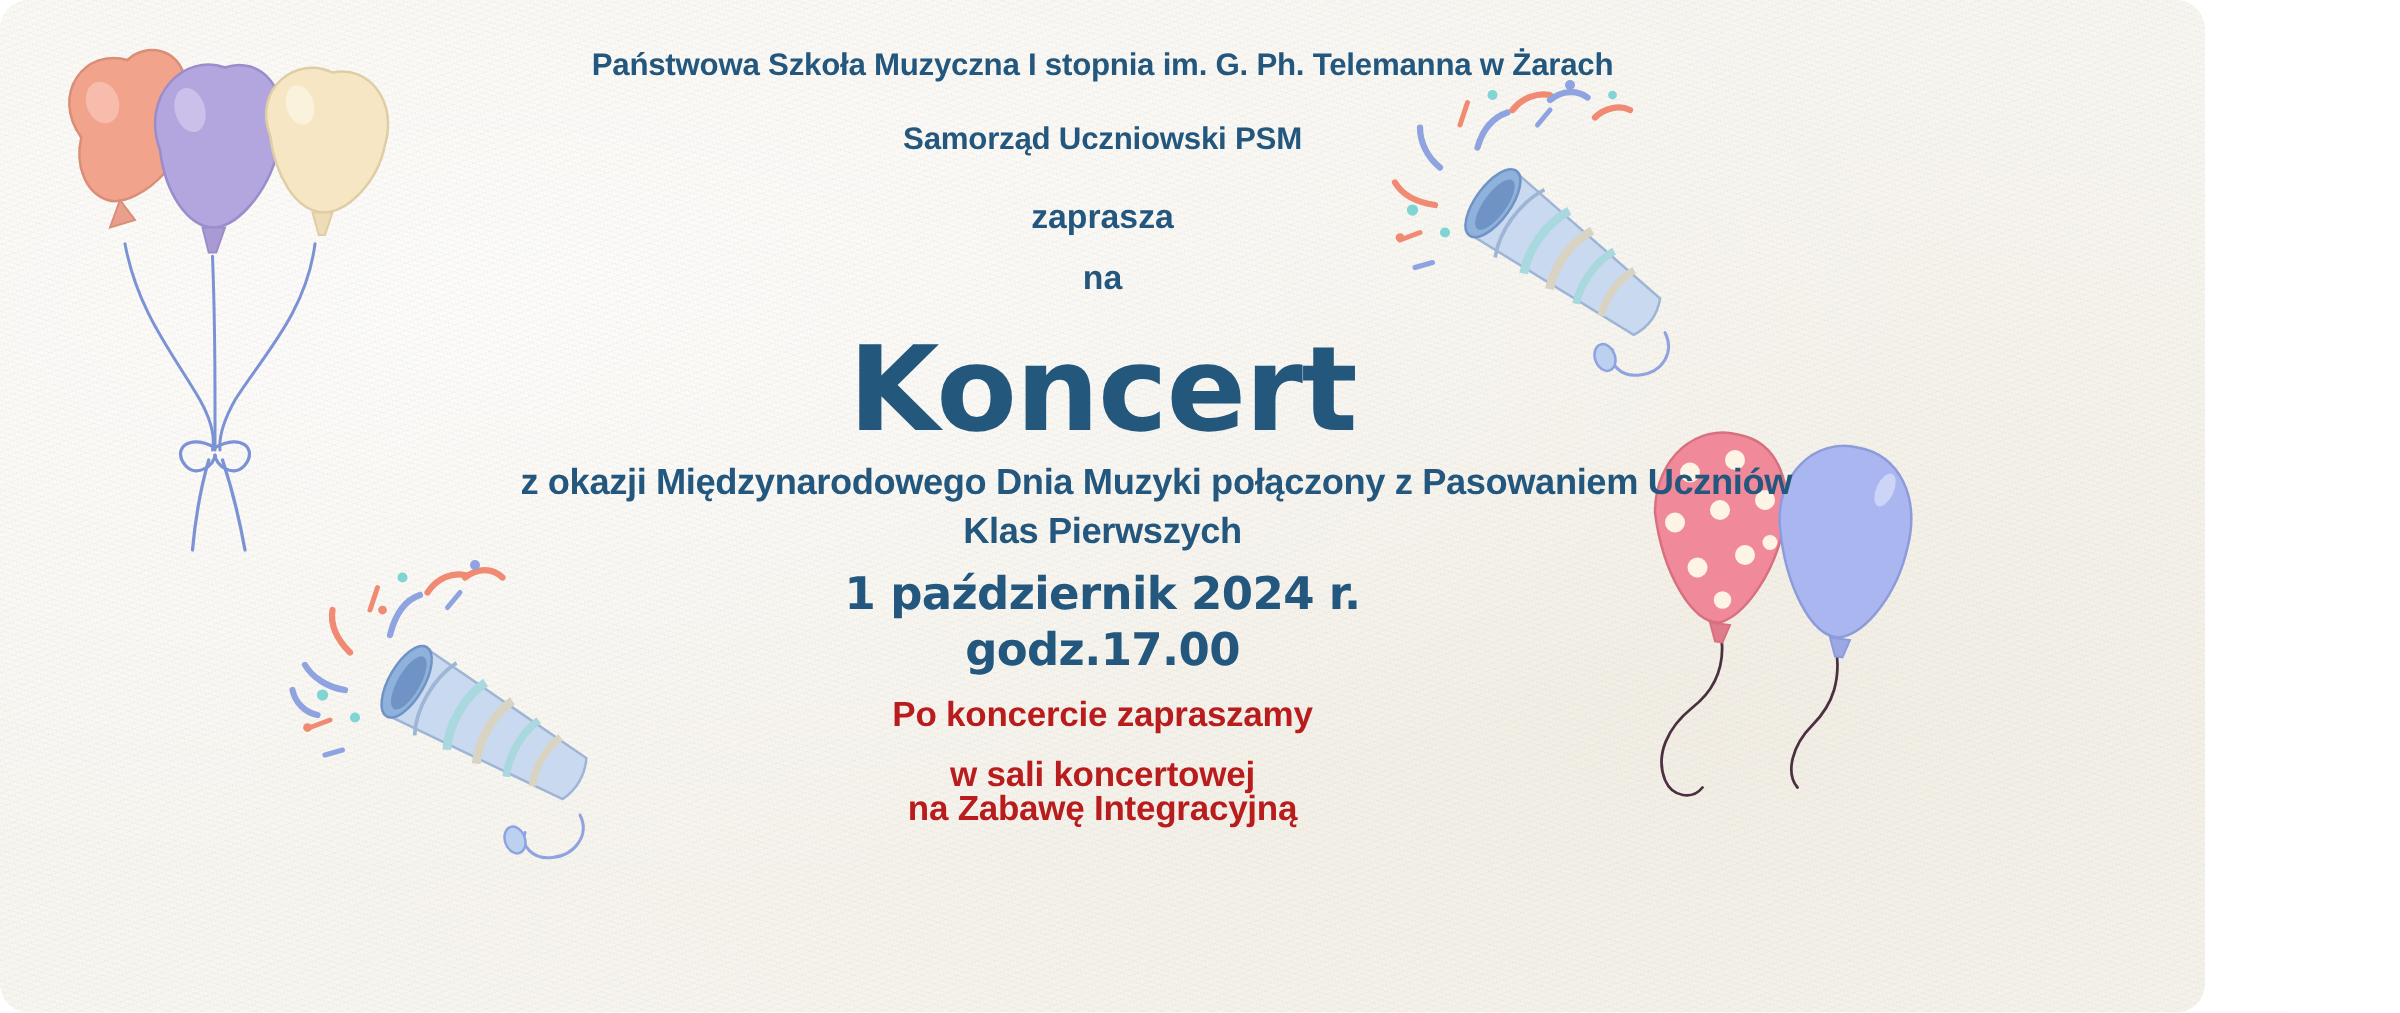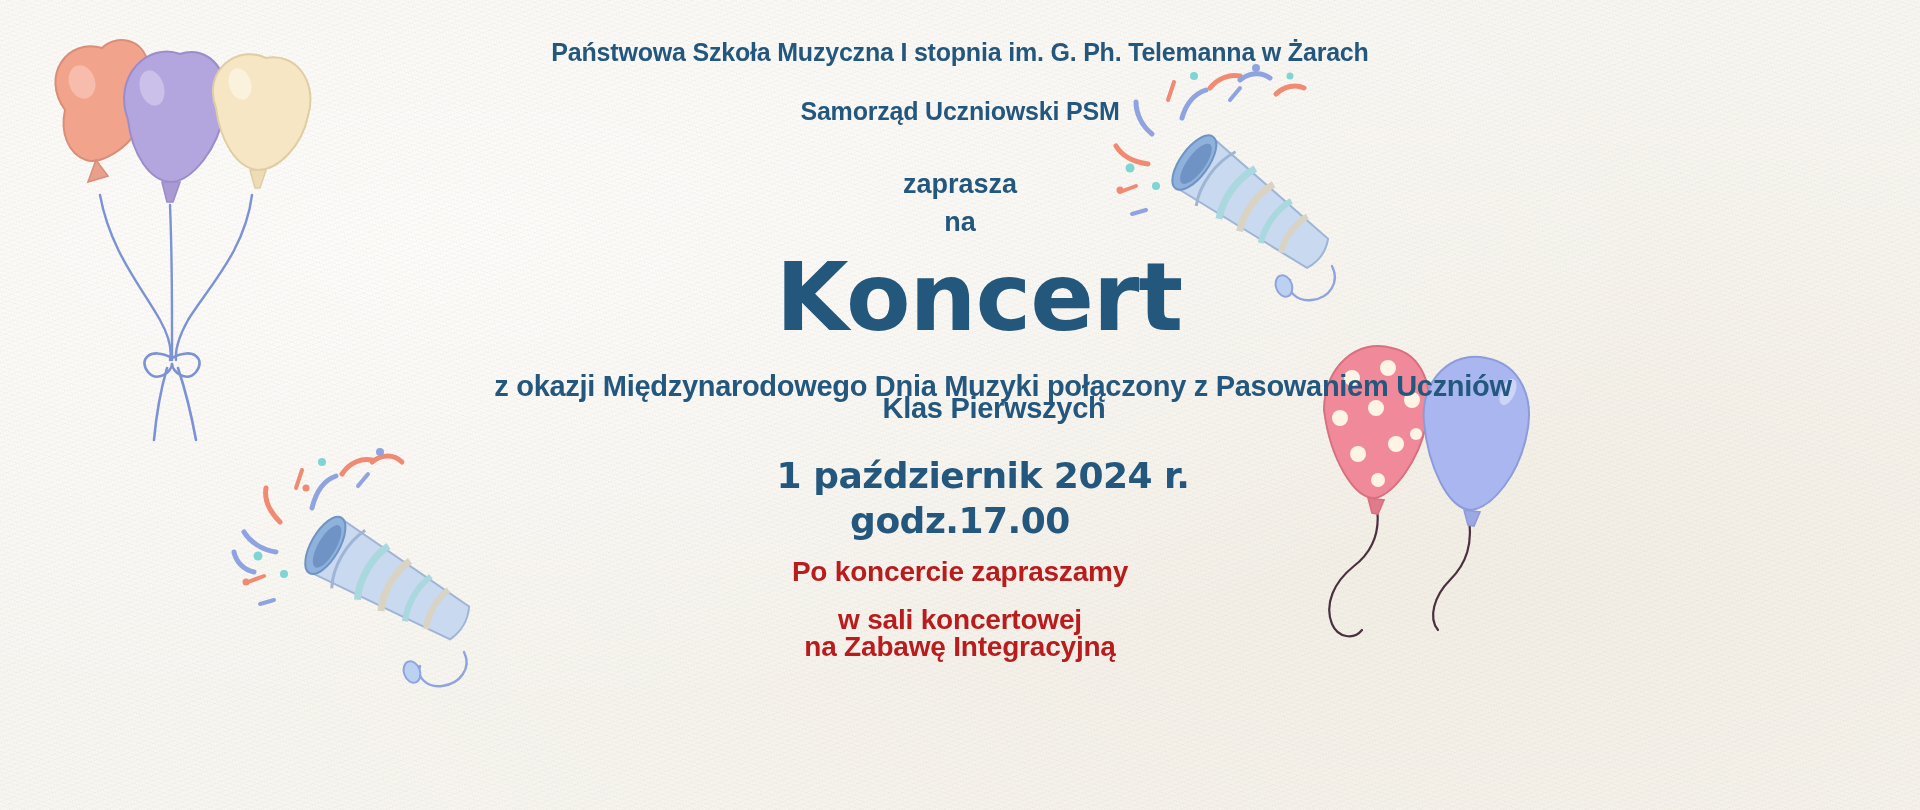--- a/index.html
+++ b/index.html
@@ -8,24 +8,25 @@
   }
   body {
     width: 1920px;
     height: 810px;
     overflow: hidden;
     font-family: "Liberation Sans", sans-serif;
   }
 
   #poster {
     position: relative;
-    width: 1920px;
+    width: 1764px;
     height: 810px;
     background-color: #f8f6f1;
     overflow: hidden;
+    border-radius: 23px;
   }
 
   
   .paper-texture {
     position: absolute;
     inset: 0;
     pointer-events: none;
     background-image:
       repeating-linear-gradient(17deg, rgba(180,170,155,0.055) 0px, rgba(180,170,155,0.055) 1px, rgba(255,255,255,0) 1px, rgba(255,255,255,0) 4px),
       repeating-linear-gradient(-21deg, rgba(170,160,145,0.05) 0px, rgba(170,160,145,0.05) 1px, rgba(255,255,255,0) 1px, rgba(255,255,255,0) 5px),
@@ -266,31 +267,31 @@
     </svg>
   </div>
 
   <div id="content">
 
     <div class="line org-line" style="top:38px;">Państwowa Szkoła Muzyczna I stopnia im. G. Ph. Telemanna w Żarach</div>
 
 
     <div class="line org-line" style="top:97px;">Samorząd Uczniowski PSM</div>
 
-    <div class="line invite-line" style="top:169px;">zaprasza</div>
+    <div class="line invite-line" style="top:158px;">zaprasza</div>
 
     <div class="line invite-line" style="top:207px;">na</div>
 
-    <div class="line" id="headline" style="top:244px;padding-left:19px;">Koncert</div>
+    <div class="line" id="headline" style="top:259px;">Koncert</div>
 
     <div class="line occasion-line" style="top:370px;margin-left:43px;">z okazji Międzynarodowego Dnia Muzyki połączony z Pasowaniem Uczniów</div>
 
-    <div class="line occasion-line" style="top:392px;padding-left:34px;">Klas Pierwszych</div>
-
-    <div class="line date-line" style="top:455px;padding-left:23px;">1 październik 2024 r.</div>
+    <div class="line occasion-line" style="top:409px;">Klas Pierwszych</div>
+
+    <div class="line date-line" style="top:455px;">1 październik 2024 r.</div>
 
     <div class="line date-line" style="top:500px;">godz.17.00</div>
 
     <div class="line gold-line" style="top:556px;">Po koncercie zapraszamy</div>
 
     <div class="line gold-line" style="top:590px;margin-top:41px;">na Zabawę Integracyjną</div>
 
     <div class="line gold-line" style="top:604px;">w sali koncertowej</div>
 
   </div>

